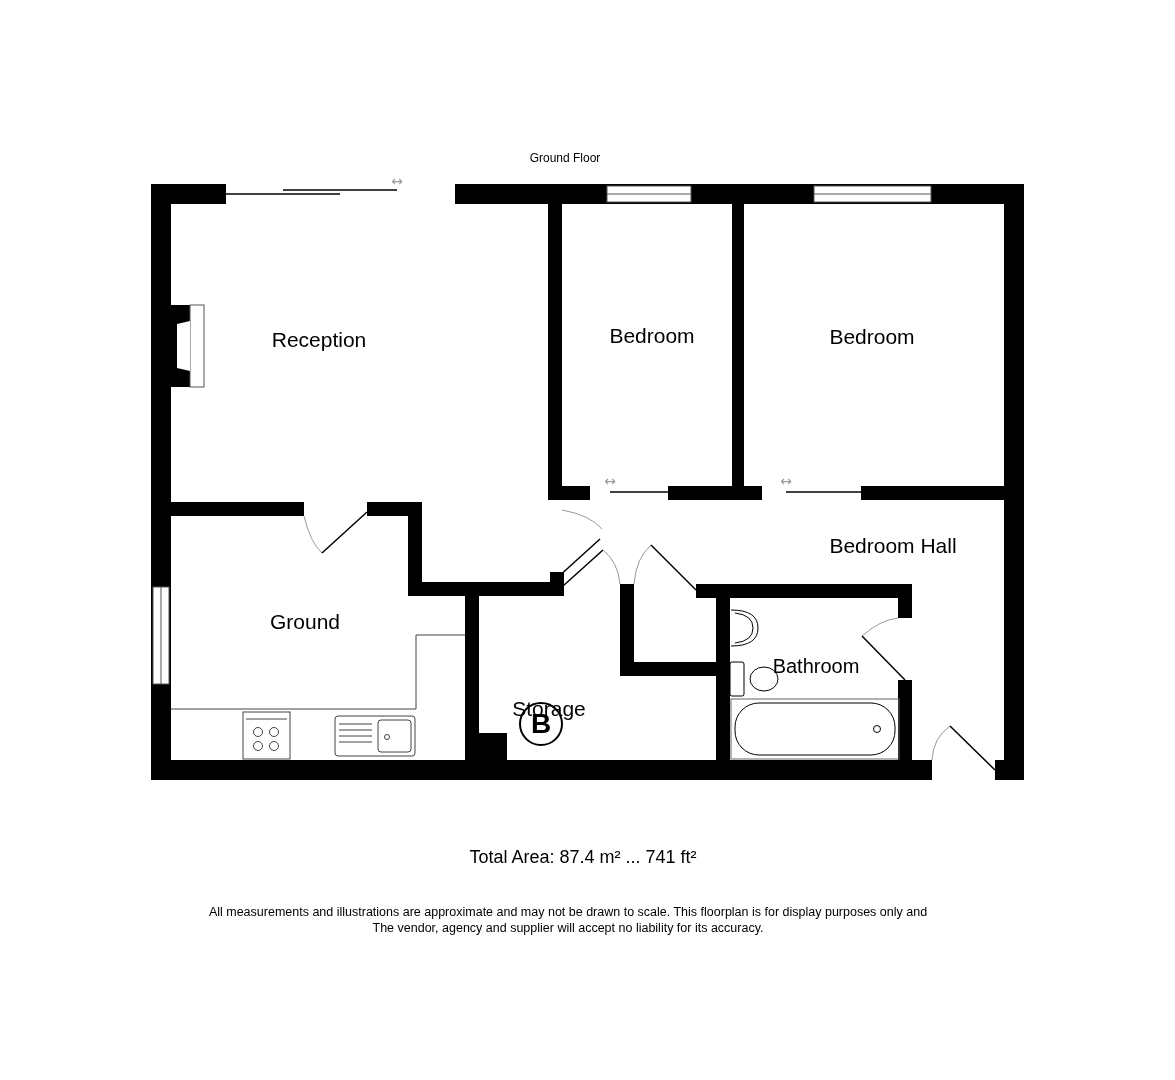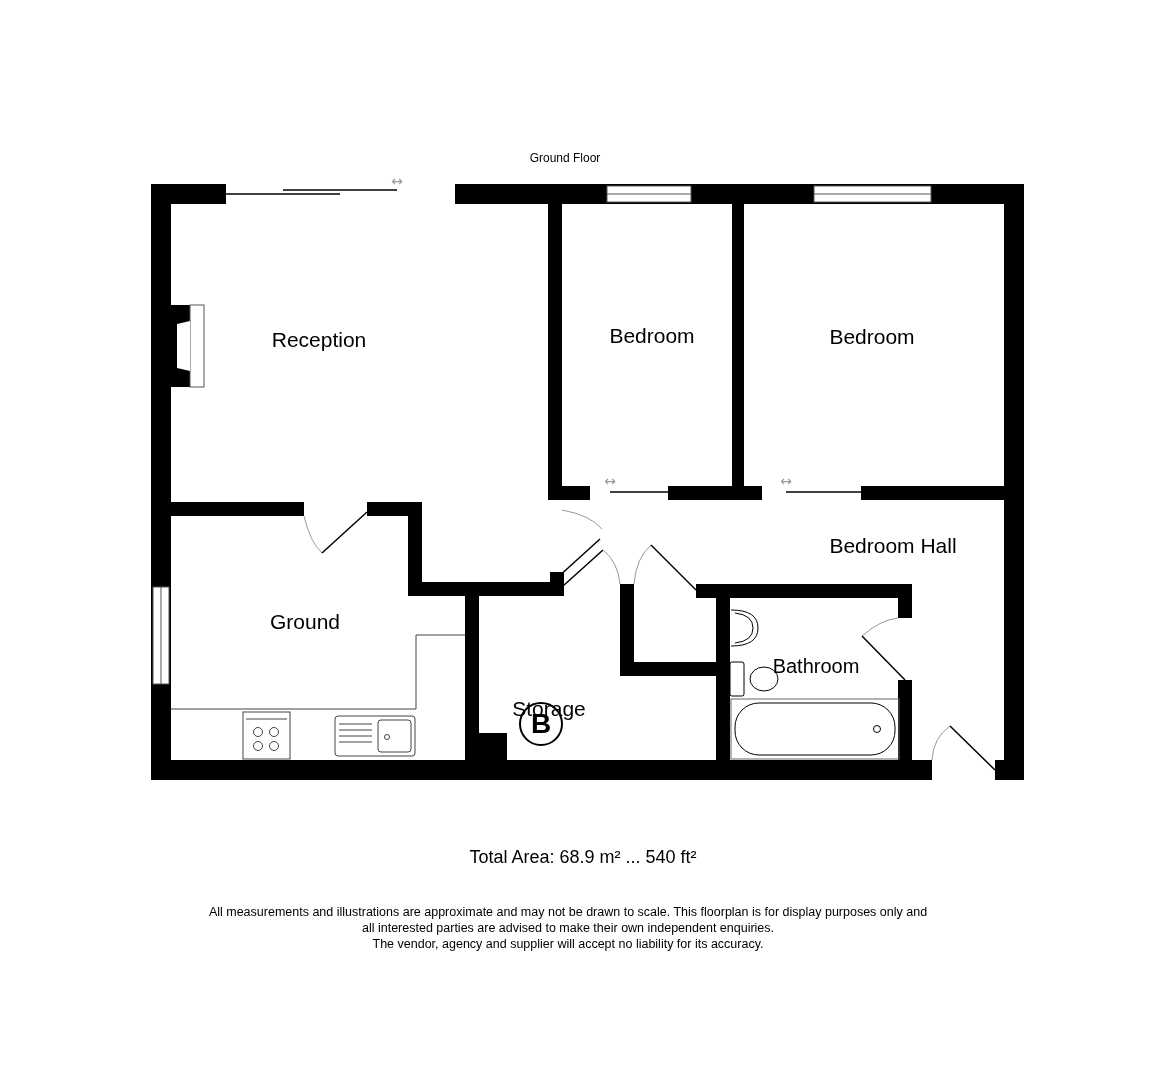--- a/index.html
+++ b/index.html
@@ -122,19 +122,18 @@
 <div class="room-label" style="left:319px;top:340px;">Reception</div>
 <div class="room-label" style="left:652px;top:336px;">Bedroom</div>
 <div class="room-label" style="left:872px;top:337px;">Bedroom</div>
 <div class="room-label" style="left:893px;top:546px;">Bedroom Hall</div>
 <div class="room-label" style="left:305px;top:622px;">Ground</div>
 <div class="room-label" style="left:549px;top:709px;">Storage</div>
 <div class="room-label small" style="left:816px;top:648px;">Bathroom</div>
 
 <div class="boiler">B</div>
 
-<div class="total-area">Total Area: 68.9 m² ... 540 ft²</div>
+<div class="total-area">Total Area: 87.4 m² ... 741 ft²</div>
 
 <div class="disclaimer">
   <div>All measurements and illustrations are approximate and may not be drawn to scale. This floorplan is for display purposes only and</div>
-  <div>all interested parties are advised to make their own independent enquiries.</div>
   <div>The vendor, agency and supplier will accept no liability for its accuracy.</div>
 </div>
 
 </body></html>

